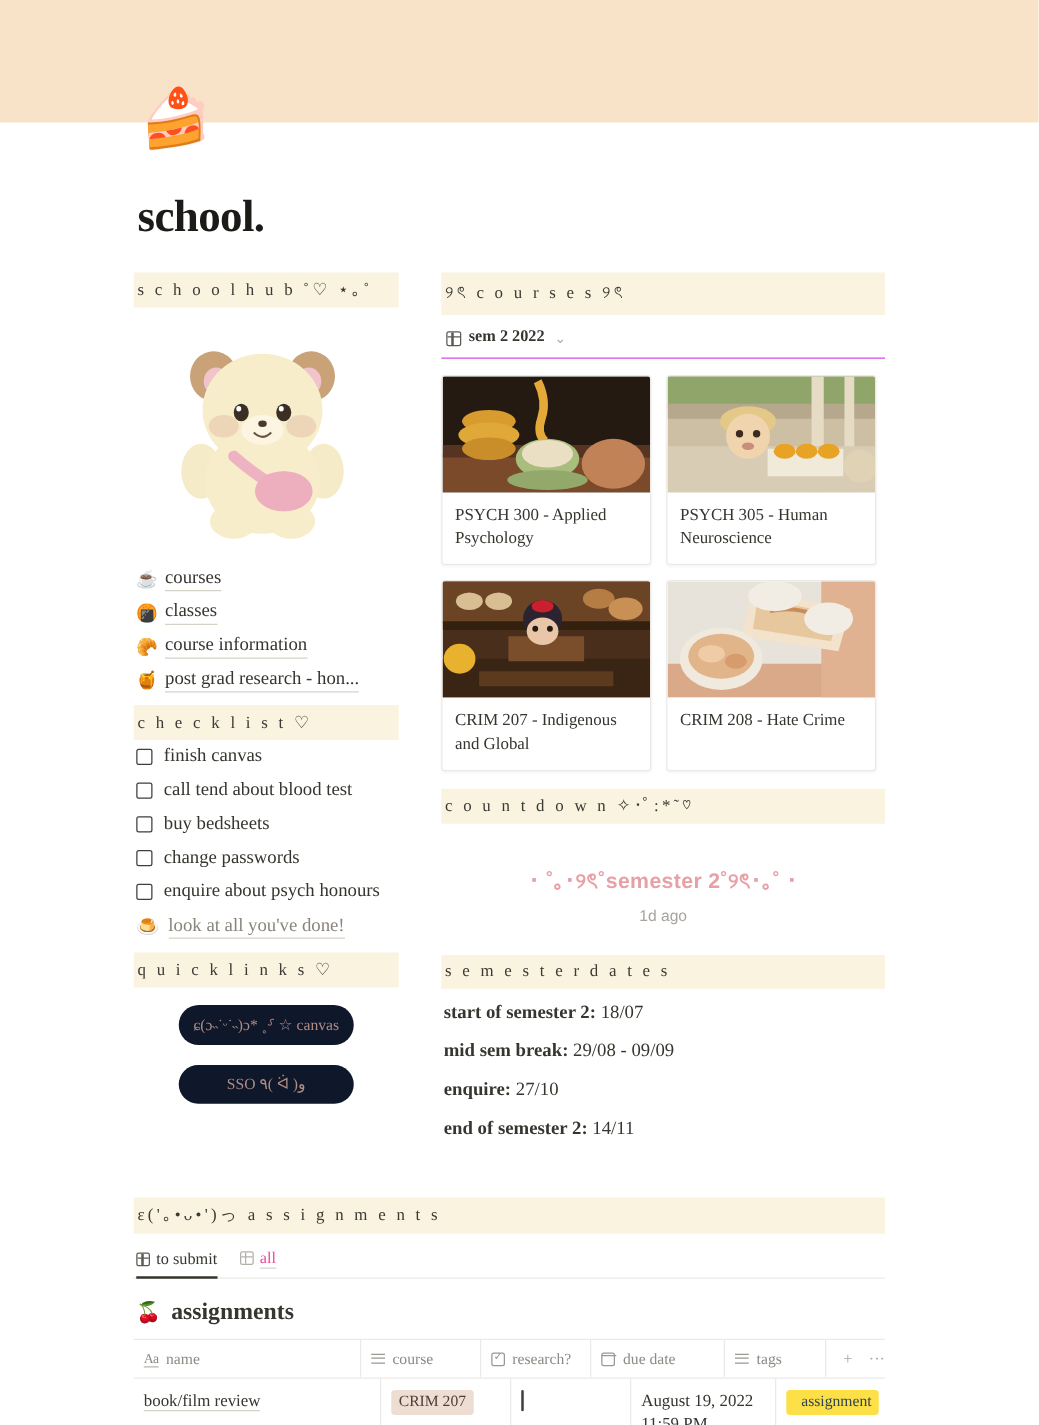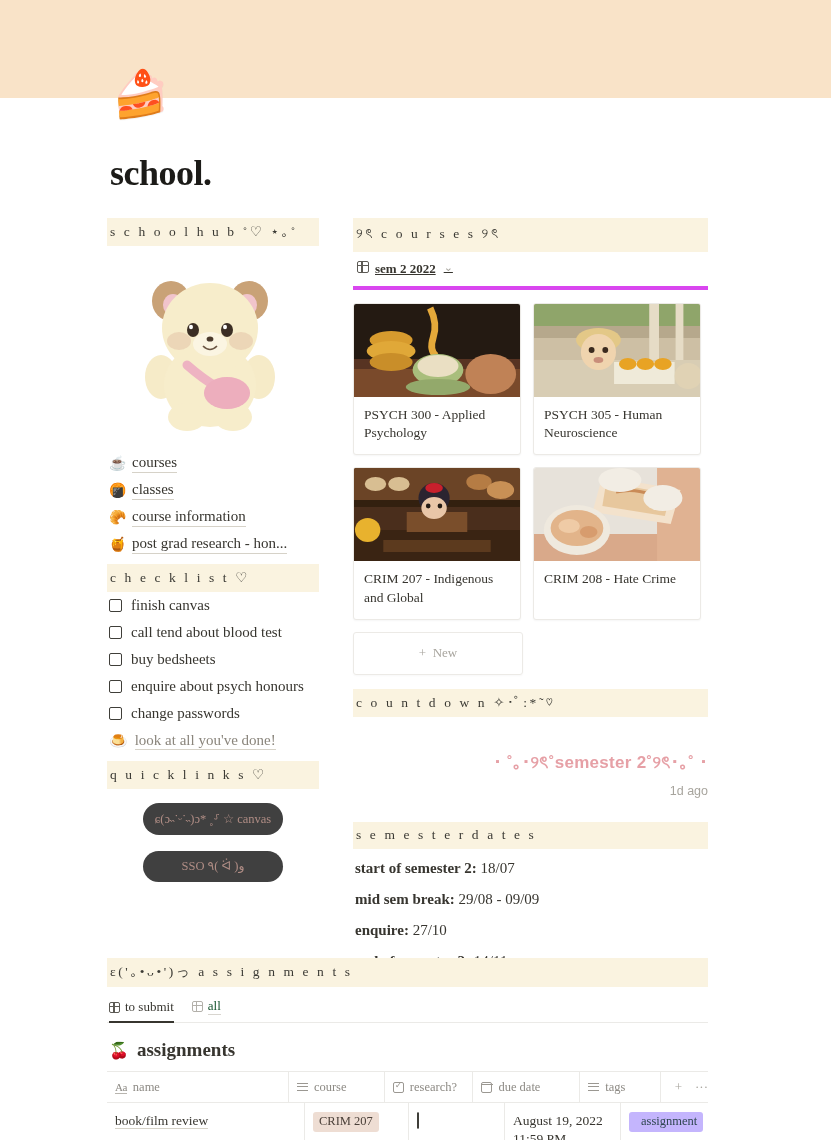--- a/index.html
+++ b/index.html
@@ -88,35 +88,34 @@
     display:flex; align-items:center; gap:7px;
     padding: 5px 0 5px 2px; font-size: 15px; color: #8a857c;
   }
   .donerow .txt { border-bottom: 1px solid #d6d2c8; }
 
   
   .ql-wrap { margin-top: 14px; }
   .qlbtn {
     display:block; margin: 0 auto 16px auto;
     width: 140px; text-align: center;
-    background: #404040;
+    background: #0f172a;
     color: #b08d85;
     border-radius: 16px;
     padding: 7px 4px 8px 4px;
     font-size: 12.5px;
     white-space: nowrap; overflow: hidden;
   }
 
   
   .viewbar {
-    display:flex; align-items:flex-start; gap:6px;
+    display:flex; align-items:flex-end; gap:6px;
     padding: 9px 2px 9px 4px;
     font-size: 13px; font-weight: 700;
-    border-bottom: 4px solid #d946ef;
-    text-decoration: underline;
+    border-bottom: 1px solid #d946ef;
   }
   .viewbar .chev { color:#a7a49d; font-size:11px; font-weight:400; margin-left:2px;}
   .ico-grid {
     width: 12px; height: 12px; flex:none;
     border: 1.4px solid #5c5a54; border-radius: 2px;
     position: relative;
   }
   .ico-grid::before, .ico-grid::after {
     content:""; position:absolute; background:#5c5a54;
   }
@@ -140,21 +139,21 @@
   }
   .newcard {
     width: 170px; margin-top: 12px;
     border: 1px solid #eceae6; border-radius: 3px;
     padding: 12px 0 13px 0;
     text-align: center; color: #a9a69f; font-size: 13px;
     box-shadow: 0 1px 2px rgba(15,15,15,.03);
   }
 
   
-  .countdown-body { padding: 32px 0 24px 0; text-align:right; }
+  .countdown-body { padding: 32px 0 24px 0; text-align:center; }
   .cd-title {
     font-family: "Liberation Sans", sans-serif;
     font-size: 17px; font-weight: 700; color: #E6A0A6;
     letter-spacing: .3px;
   }
   .cd-sub {
     margin-top: 7px;
     font-family: "Liberation Sans", sans-serif;
     font-size: 12.5px; color: #a7a49d;
   }
@@ -170,21 +169,21 @@
   .tabs { display:flex; align-items:flex-end; gap: 18px;
           padding: 11px 2px 0 2px; border-bottom: 1px solid #ebeae7; }
   .tab { display:flex; align-items:center; gap:5px; font-size:13px;
          padding-bottom: 7px; position: relative; }
   .tab .ico-grid { width:11px; height:11px; }
   .tab.active { color:#37352f; font-weight:400; }
   .tab.active::after {
     content:""; position:absolute; left:0; right:0; bottom:-1px;
     height: 2px; background: #37352f;
   }
-  .tab.inactive { color:#14532d;text-align:center; }
+  .tab.inactive { color:#ec4899;text-align:center; }
   .tab.inactive .ico-grid { border-color:#b3b0aa; }
   .tab.inactive .ico-grid::before,
   .tab.inactive .ico-grid::after { background:#b3b0aa; }
   .tab.inactive .tlabel { border-bottom: 1px solid #d8d5cf; }
 
   .db-title {
     display:flex; align-items:center; gap:8px;
     font-size: 19px; font-weight: 700; padding: 16px 2px 10px 2px;
   }
   .db-title .emo { font-size: 16px; }
@@ -220,21 +219,21 @@
 
   .trow { display:flex; min-height: 55px; border-bottom: 1px solid #ebeae7; }
   .td { padding: 9px 8px 0 8px; font-size: 13.5px; line-height:1.35;
         border-right: 1px solid #ebeae7; }
   .td:last-child { border-right: none; }
   .td.c-name { border-right: 1px solid #ebeae7; }
   .cellname { border-bottom: 1px solid #d6d2c8; display:inline; }
   .pill { display:inline-block; padding: 1px 6px 2px 6px; border-radius: 3px;
           font-size: 12.5px; }
   .pill.course { background:#EEDDD3; color:#4a3f38; }
-  .pill.tag { background:#c4b5fd; color:#2f4650;padding-left:12px; }
+  .pill.tag { background:#fde047; color:#2f4650;padding-left:12px; }
   .rowbox { width: 14px; height: 14px; border: 1.7px solid #3f3e39;
             border-radius: 2px; background:#fff; }
 </style>
 </head>
 <body>
 
 <div class="page">
 
   <div class="cover"></div>
   <div class="page-icon">🍰</div>
@@ -312,25 +311,25 @@
       <div class="checkrow">
         <span class="cbox"></span>
         <span>call tend about blood test</span>
       </div>
       <div class="checkrow">
         <span class="cbox"></span>
         <span>buy bedsheets</span>
       </div>
       <div class="checkrow">
         <span class="cbox"></span>
-        <span>enquire about psych honours</span>
+        <span>change passwords</span>
       </div>
       <div class="checkrow">
         <span class="cbox"></span>
-        <span>change passwords</span>
+        <span>enquire about psych honours</span>
       </div>
       <div class="donerow">
         <span class="emo">🍮</span>
         <span class="txt">look at all you've done!</span>
       </div>
     </div>
 
     <div class="banner" style="margin-top:6px">q u i c k  l i n k s  ♡</div>
 
     <div class="ql-wrap">
@@ -424,23 +423,20 @@
           <ellipse cx="132" cy="30" rx="20" ry="13" fill="#F2EDE4"></ellipse>
           <ellipse cx="44" cy="62" rx="34" ry="25" fill="#EFE9DE"></ellipse>
           <ellipse cx="44" cy="60" rx="27" ry="18" fill="#E2B48A"></ellipse>
           <ellipse cx="36" cy="58" rx="11" ry="7" fill="#EFCBA6"></ellipse>
           <ellipse cx="56" cy="64" rx="9" ry="6" fill="#D79C6E"></ellipse>
         </svg>
         <div class="cap">CRIM 208 - Hate Crime</div>
       </div>
     </div>
 
-    <div class="newcard">
-      <span>+&nbsp;&nbsp;</span><span>New</span>
-    </div>
 
     <div class="banner wide" style="margin-top:14px">c o u n t d o w n ✧･ﾟ:*˜♡</div>
 
     <div class="countdown-body">
       <div class="cd-title">･ ˚｡･୨ৎ˚semester 2˚୨ৎ･｡˚ ･</div>
       <div class="cd-sub">1d ago</div>
     </div>
 
     <div class="banner wide">s e m e s t e r  d a t e s</div>
 

